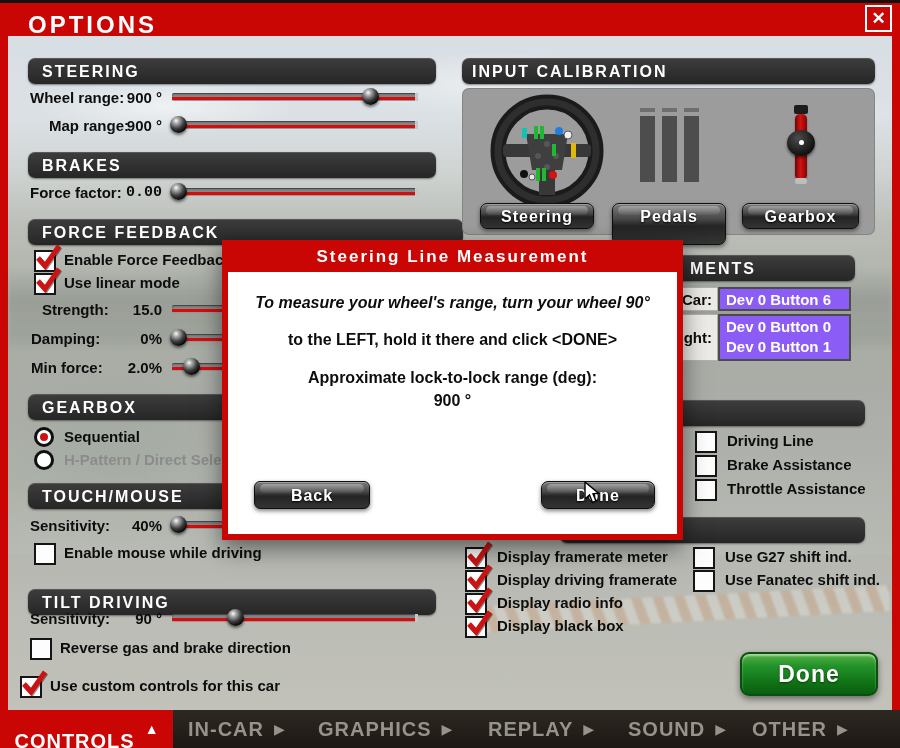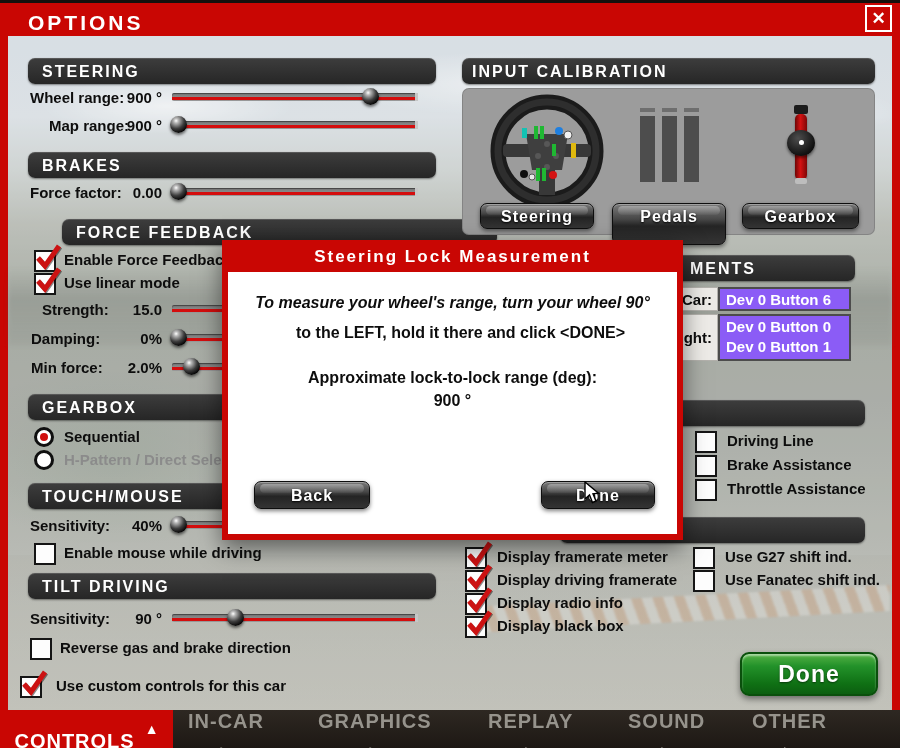--- a/index.html
+++ b/index.html
@@ -1,21 +1,21 @@
 <!DOCTYPE html>
 <html><head>
 <meta charset="utf-8">
 <style>
   html,body{margin:0;padding:0;}
   body{width:900px;height:748px;font-family:"Liberation Sans",sans-serif;}
   #stage{position:relative;width:900px;height:748px;background:#c90603;overflow:hidden;}
 
   
   .titlebar{position:absolute;left:0;top:0;width:900px;height:36px;background:#c90603;border-top:3px solid #15100d;box-sizing:border-box;}
-  .titlebar .ttl{position:absolute;left:28px;top:8px;color:#fff;font-weight:bold;font-size:21px;letter-spacing:3px;}
+  .titlebar .ttl{position:absolute;left:28px;top:8px;color:#fff;font-weight:bold;font-size:24px;letter-spacing:3px;}
   .closebtn{position:absolute;right:8px;top:5px;width:27px;height:27px;border:2px solid #fff;box-sizing:border-box;color:#fff;font-weight:bold;font-size:17px;display:flex;align-items:center;justify-content:center;background:#c90603;cursor:pointer;}
 
   
   .main-bg{position:absolute;left:8px;top:36px;width:884px;height:674px;
     background:linear-gradient(180deg,#cdd6dd 0%,#d2d9de 12%,#c2c8c6 20%,#a9ada5 28%,#9aa096 36%,#8f958b 44%,#939790 54%,#9b9f97 66%,#a5a8a0 78%,#aeb1a8 90%,#b6b8af 100%);}
   .scene-cloud{position:absolute;left:8px;top:40px;width:884px;height:110px;
     background:radial-gradient(ellipse 180px 40px at 18% 60%,rgba(255,255,255,.55),transparent 70%),
                radial-gradient(ellipse 220px 45px at 55% 40%,rgba(255,255,255,.45),transparent 70%),
                radial-gradient(ellipse 200px 40px at 85% 65%,rgba(255,255,255,.5),transparent 70%);}
   .scene-horizon{position:absolute;left:8px;top:268px;width:884px;height:78px;
@@ -86,21 +86,21 @@
   .modal-text{position:absolute;width:100%;text-align:center;font-weight:bold;font-size:16px;color:#0d0d0d;}
 
   
   .cursor{position:absolute;left:583px;top:481px;z-index:30;}
 
   
   .tabbar{position:absolute;left:0;top:710px;width:900px;height:38px;background:linear-gradient(180deg,#2e2822,#1d1814);z-index:5;}
   .tab-active{position:absolute;left:0;top:0;width:173px;height:38px;background:#c90603;display:flex;align-items:center;justify-content:center;gap:10px;cursor:pointer;}
   .tab-active .tl{color:#fff;font-weight:bold;font-size:20px;letter-spacing:1px;margin-top:24px;}
   .tab-active .ar{color:#fff;font-size:14px;}
-  .tab{position:absolute;top:0;height:38px;display:flex;align-items:center;gap:10px;cursor:pointer;flex-direction:column;}
+  .tab{position:absolute;top:0;height:38px;display:flex;align-items:center;gap:10px;cursor:pointer;}
   .tab .tl{color:#96938c;font-weight:bold;font-size:20px;letter-spacing:1px;}
   .tab .ar{color:#96938c;font-size:14px;}
 </style>
 </head>
 <body>
 
 <div id="stage">
 
   <div class="main-bg"></div>
   <div class="scene-cloud"></div>
@@ -127,26 +127,26 @@
 
   <span class="lbl" style="left:30px;top:117px;margin-left:19px;">Map range:</span>
   <span class="val" style="left:100px;top:117px;">900 °</span>
   <div class="slider" style="left:172px;top:121px;width:246px;">
       <div class="thumb" style="left:3%;"></div>
     </div>
 
   <div class="hdr" style="left:28px;top:152px;width:408px;">BRAKES</div>
 
   <span class="lbl" style="left:30px;top:184px;">Force factor:</span>
-  <span class="val" style="left:100px;top:184px;">0.00</span>
+  <span class="val" style="left:100px;top:184px;font-family:Liberation Mono, monospace;">0.00</span>
   <div class="slider" style="left:172px;top:188px;width:246px;">
       <div class="thumb" style="left:3%;"></div>
     </div>
 
-  <div class="hdr" style="left:28px;top:219px;width:435px;margin-left:34px;">FORCE FEEDBACK</div>
+  <div class="hdr" style="left:28px;top:219px;width:435px;">FORCE FEEDBACK</div>
 
   <div class="cb" style="left:34px;top:250px;">
     <svg viewBox="0 0 30 30">
         <path d="M6 16 L13 24 L27 4" stroke="#cc1212" stroke-width="5" fill="none"></path>
       </svg>
   </div>
   <span class="cblabel" style="left:64px;top:251px;">Enable Force Feedback</span>
 
   <div class="cb" style="left:34px;top:273px;">
     <svg viewBox="0 0 30 30">
@@ -184,37 +184,37 @@
 
   <span class="lbl" style="left:30px;top:517px;">Sensitivity:</span>
   <span class="val" style="left:100px;top:517px;">40%</span>
   <div class="slider" style="left:172px;top:521px;width:246px;">
       <div class="thumb" style="left:3%;"></div>
     </div>
 
   <div class="cb" style="left:34px;top:543px;"></div>
   <span class="cblabel" style="left:64px;top:544px;">Enable mouse while driving</span>
 
-  <div class="hdr" style="left:28px;top:573px;width:408px;">TILT DRIVING</div>
+  <div class="hdr" style="left:28px;top:589px;width:408px;">TILT DRIVING</div>
 
   <span class="lbl" style="left:30px;top:610px;">Sensitivity:</span>
   <span class="val" style="left:100px;top:610px;">90 °</span>
   <div class="slider" style="left:172px;top:614px;width:246px;">
       <div class="thumb" style="left:26%;"></div>
     </div>
 
   <div class="cb" style="left:30px;top:638px;"></div>
   <span class="cblabel" style="left:60px;top:639px;">Reverse gas and brake direction</span>
 
   <div class="cb" style="left:20px;top:676px;">
     <svg viewBox="0 0 30 30">
         <path d="M6 16 L13 24 L27 4" stroke="#cc1212" stroke-width="5" fill="none"></path>
       </svg>
   </div>
-  <span class="cblabel" style="left:50px;top:677px;margin-left:6px;">Use custom controls for this car</span>
+  <span class="cblabel" style="left:50px;top:677px;">Use custom controls for this car</span>
 
   <div class="hdr" style="left:462px;top:58px;width:413px;padding-left:10px;">INPUT CALIBRATION</div>
 
   <div class="calib-panel"></div>
 
   <svg style="position:absolute;left:486px;top:94px;" width="122" height="114" viewBox="0 0 122 114">
     <circle cx="61" cy="57" r="49" fill="none" stroke="#1b1b1b" stroke-width="15"></circle>
     <circle cx="61" cy="57" r="49" fill="none" stroke="#2e2e2e" stroke-width="7"></circle>
     <rect x="17" y="50" width="88" height="13" rx="4" fill="#383838"></rect>
     <rect x="53" y="57" width="16" height="44" fill="#383838"></rect>
@@ -305,27 +305,27 @@
   <span class="cblabel" style="left:497px;top:617px;">Display black box</span>
 
   <div class="cb" style="left:693px;top:547px;"></div>
   <span class="cblabel" style="left:725px;top:548px;">Use G27 shift ind.</span>
   <div class="cb" style="left:693px;top:570px;"></div>
   <span class="cblabel" style="left:725px;top:571px;">Use Fanatec shift ind.</span>
 
   <div class="green-btn"><span>Done</span></div>
 
   <div class="modal">
-    <div class="modal-title">Steering Lock Measurement</div>
+    <div class="modal-title">Steering Line Measurement</div>
     <div class="modal-body">
       <div class="modal-text" style="top:22px;font-style:italic;">To measure your wheel's range, turn your wheel 90°</div>
-      <div class="modal-text" style="top:52px;margin-left:8px;">to the LEFT, hold it there and click &lt;DONE&gt;</div>
+      <div class="modal-text" style="top:59px;">to the LEFT, hold it there and click &lt;DONE&gt;</div>
       <div class="modal-text" style="top:97px;">Approximate lock-to-lock range (deg):</div>
       <div class="modal-text" style="top:120px;">900 °</div>
-      <div class="btn-dark" style="left:26px;top:209px;width:116px;height:28px;line-height:27px;"><span>Back</span></div>
+      <div class="btn-dark" style="left:26px;top:209px;width:116px;height:28px;line-height:27px;border-radius:6px;"><span>Back</span></div>
       <div class="btn-dark" style="left:313px;top:209px;width:114px;height:28px;line-height:27px;"><span>Done</span></div>
     </div>
   </div>
 
   <svg class="cursor" width="20" height="24" viewBox="0 0 20 24">
     <path d="M2 1 L2 18 L6.5 14 L9.5 21.5 L13 20 L10 12.8 L15.5 12.3 Z" fill="#fff" stroke="#000" stroke-width="1.4"></path>
   </svg>
 
   <div class="tabbar">
     <div class="tab-active">

